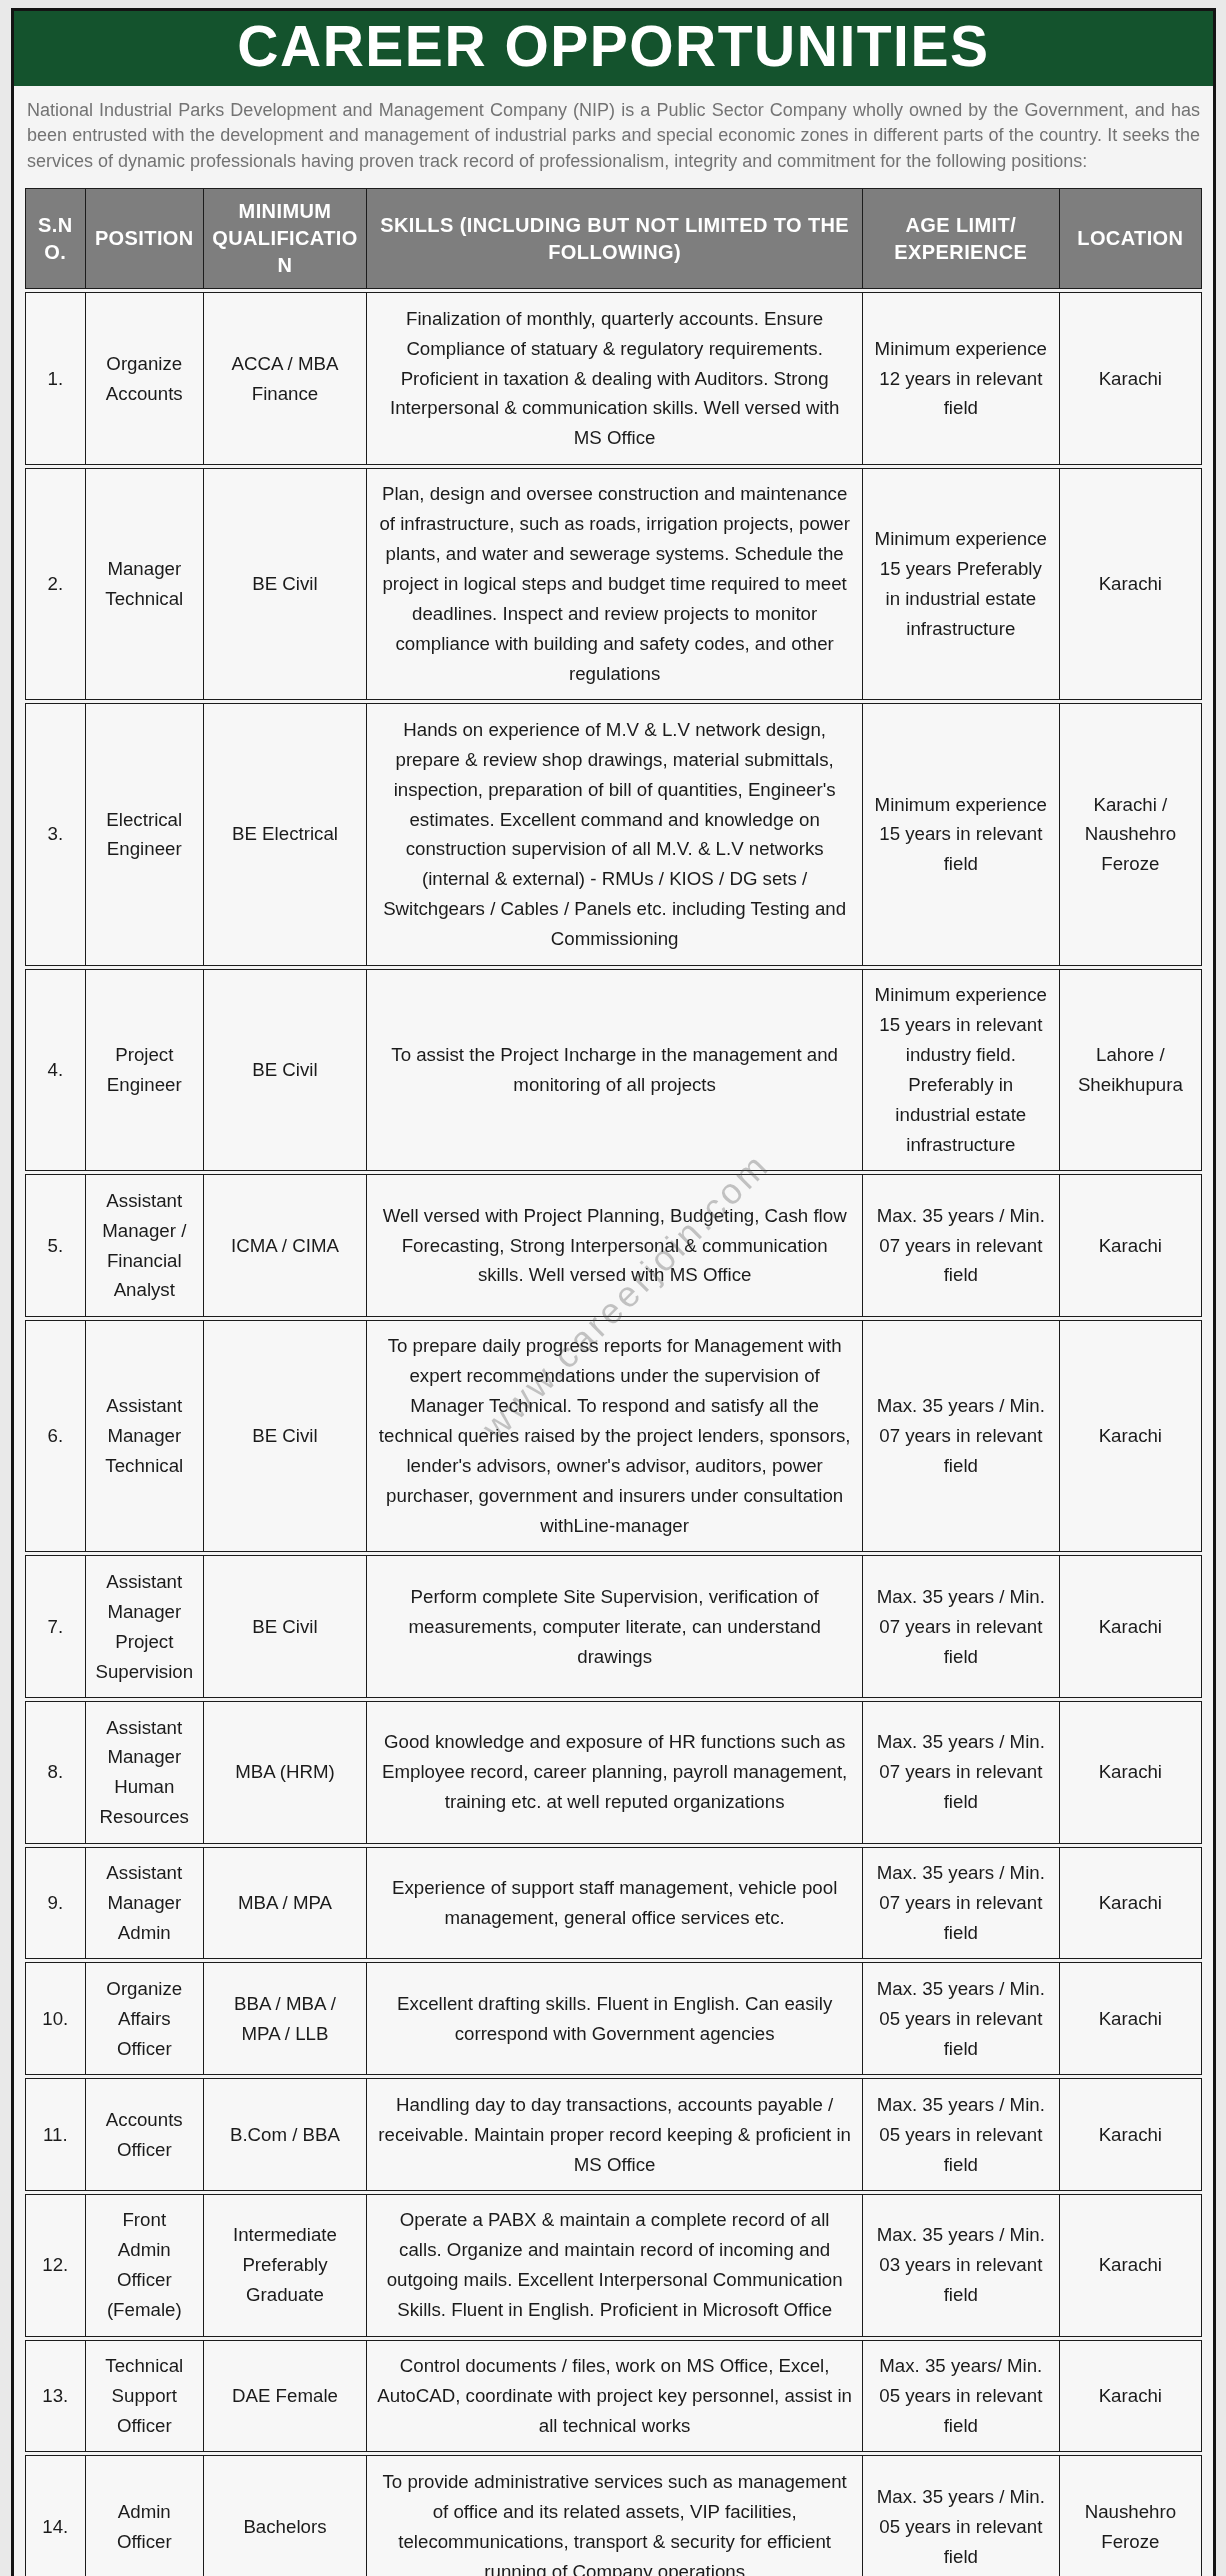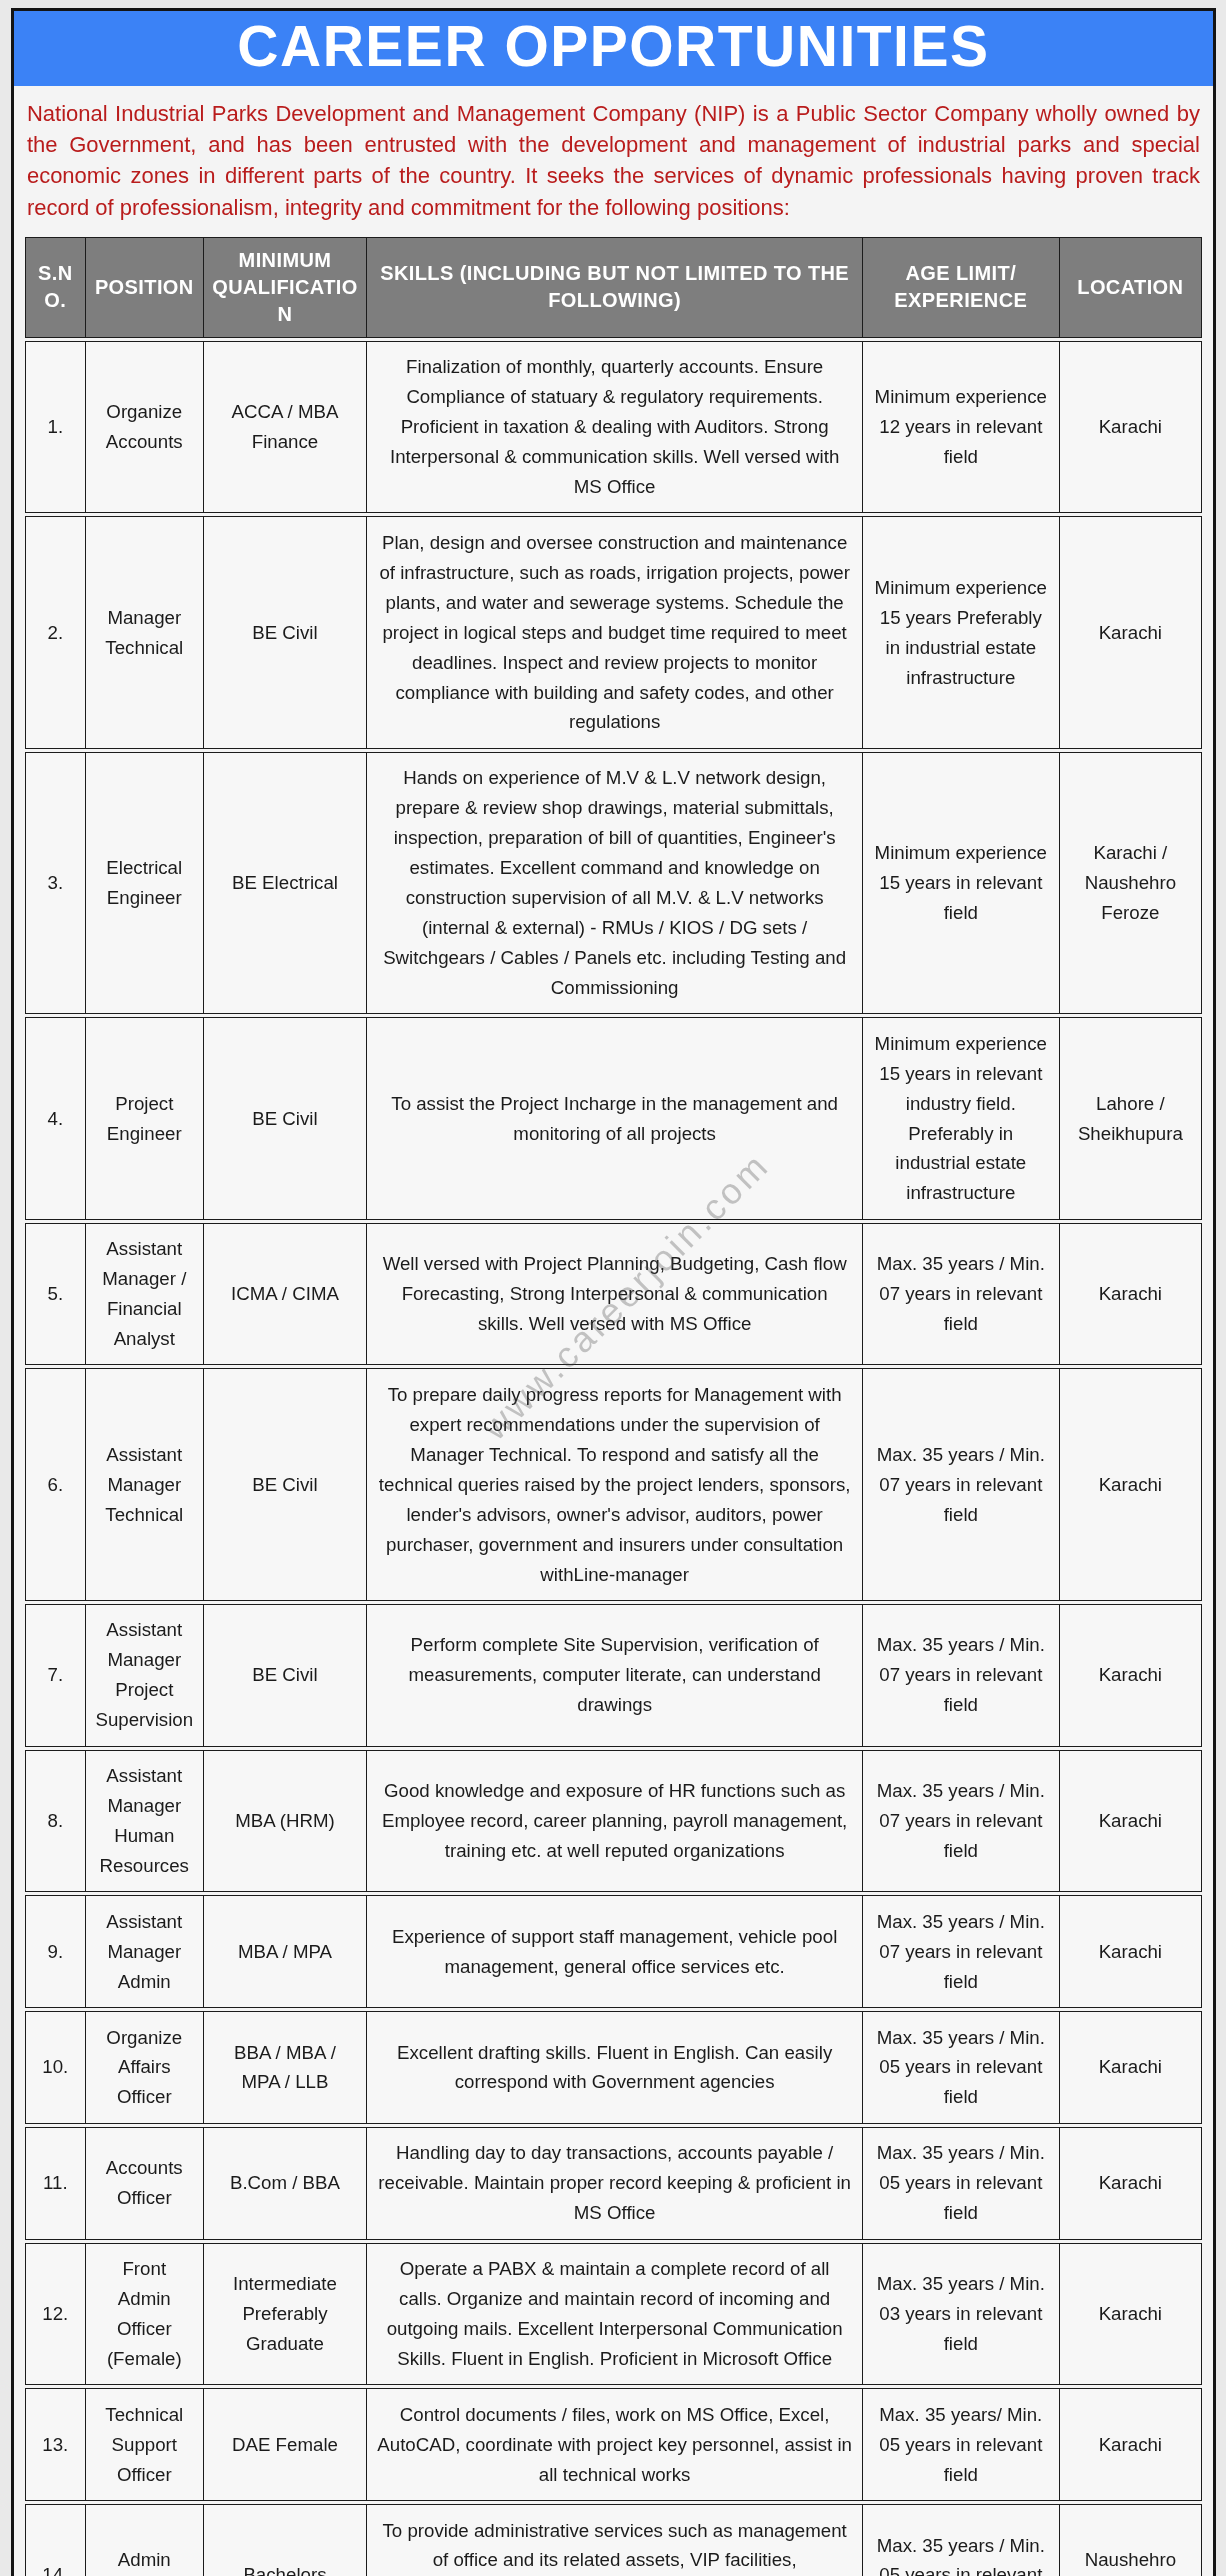--- a/index.html
+++ b/index.html
@@ -11,37 +11,37 @@
   }
   .ad{
     position:relative;
     margin:7.5px 9.7px 12px 10.5px;
     border:3.7px solid #141414;
     background:#f4f4f4;
     padding-bottom:22.4px;
     overflow:hidden;
   }
   .title-band{
-    background:#3b82f6;
+    background:#14532d;
     text-align:center;
     padding:7.5px 0 10.5px;
   }
   .page-title{
     color:#ffffff;
     font-size:57px;
     font-weight:bold;
     letter-spacing:1.5px;
     line-height:1.0;
   }
   .intro{
     padding:12px 13.4px 4.5px;
-    font-size:22px;
+    font-size:18px;
     line-height:1.43;
     text-align:justify;
-    color:#b91c1c;
+    color:#737373;
   }
   table{
     width:calc(100% - 22.4px);
     margin:6px 11.2px 4.5px;
     border-collapse:separate;
     border-spacing:0 3.7px;
     table-layout:fixed;
   }
   col.c-sno{width:5.2%;}
   col.c-pos{width:10.0%;}

